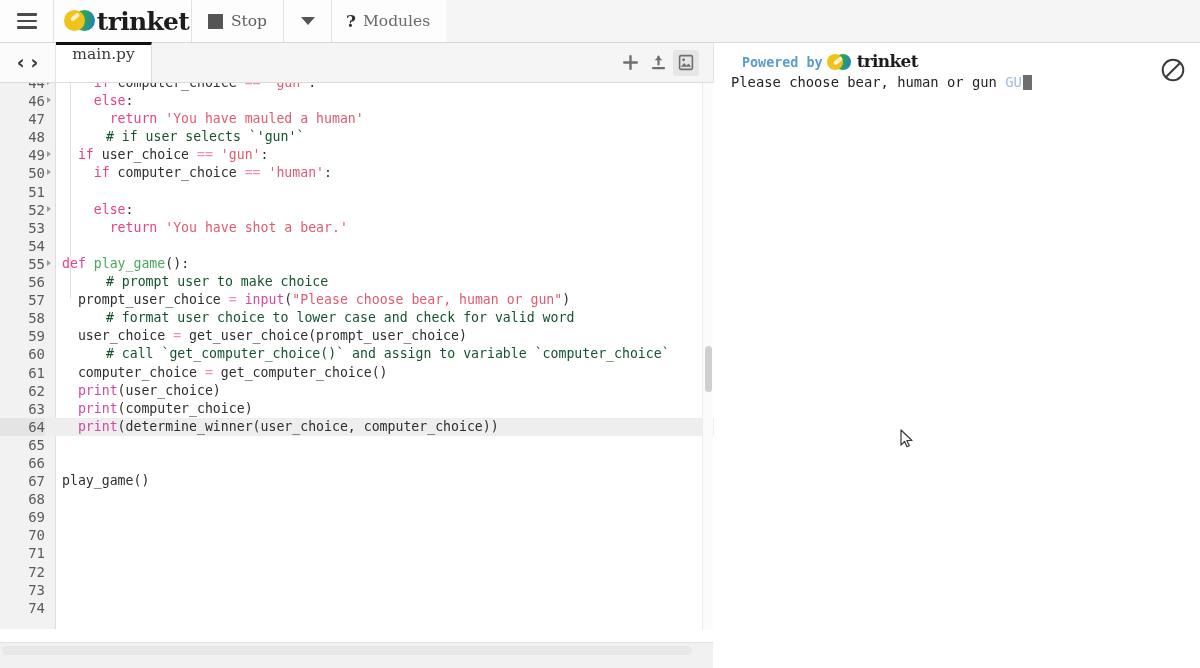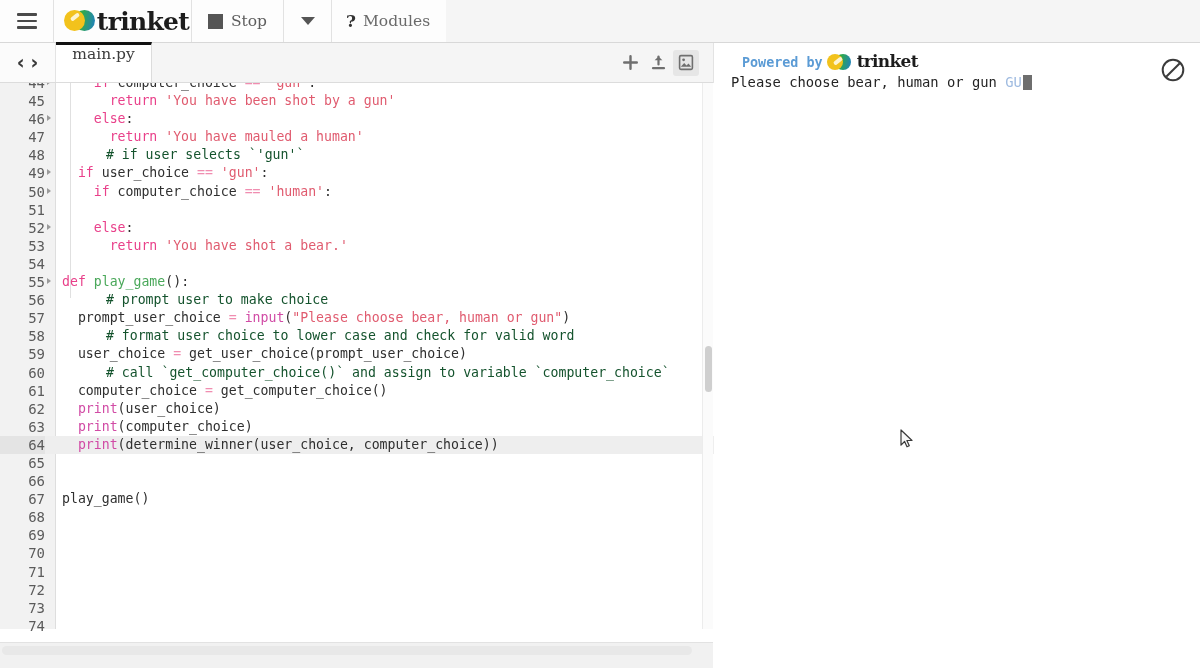--- a/index.html
+++ b/index.html
@@ -318,21 +318,20 @@
             </svg>
           </span>
         </div>
       </div>
 
       <div class="codewrap">
         <div class="gutter"></div>
         <div class="indentguide"></div>
         <div class="codeflow" id="codeflow" style="top: -9px;">
             <div class="crow"><span class="lno">44</span><span class="fold"></span><span class="ctext"><span class="t-pl">    </span><span class="t-kw">if</span><span class="t-pl"> computer_choice </span><span class="t-op">==</span><span class="t-pl"> </span><span class="t-str">'gun'</span><span class="t-pl">:</span></span></div>
-            <div class="crow"><span class="lno">45</span><span class="ctext"><span class="t-pl">      </span><span class="t-kw">return</span><span class="t-pl"> </span><span class="t-str">'You have been shot by a gun'</span></span></div>
             <div class="crow"><span class="lno">46</span><span class="fold"></span><span class="ctext"><span class="t-pl">    </span><span class="t-kw">else</span><span class="t-pl">:</span></span></div>
             <div class="crow"><span class="lno">47</span><span class="ctext"><span class="t-pl">      </span><span class="t-kw">return</span><span class="t-pl"> </span><span class="t-str">'You have mauled a human'</span></span></div>
             <div class="crow"><span class="lno">48</span><span class="ctext"><span class="t-pl">  </span><span class="t-cmt"># if user selects `'gun'`</span></span></div>
             <div class="crow"><span class="lno">49</span><span class="fold"></span><span class="ctext"><span class="t-pl">  </span><span class="t-kw">if</span><span class="t-pl"> user_choice </span><span class="t-op">==</span><span class="t-pl"> </span><span class="t-str">'gun'</span><span class="t-pl">:</span></span></div>
             <div class="crow"><span class="lno">50</span><span class="fold"></span><span class="ctext"><span class="t-pl">    </span><span class="t-kw">if</span><span class="t-pl"> computer_choice </span><span class="t-op">==</span><span class="t-pl"> </span><span class="t-str">'human'</span><span class="t-pl">:</span></span></div>
             <div class="crow"><span class="lno">51</span></div>
             <div class="crow"><span class="lno">52</span><span class="fold"></span><span class="ctext"><span class="t-pl">    </span><span class="t-kw">else</span><span class="t-pl">:</span></span></div>
             <div class="crow"><span class="lno">53</span><span class="ctext"><span class="t-pl">      </span><span class="t-kw">return</span><span class="t-pl"> </span><span class="t-str">'You have shot a bear.'</span></span></div>
             <div class="crow"><span class="lno">54</span><span class="ctext"></span></div>
             <div class="crow"><span class="lno">55</span><span class="fold"></span><span class="ctext"><span class="t-kw">def</span><span class="t-pl"> </span><span class="t-def">play_game</span><span class="t-pl">():</span></span></div>

